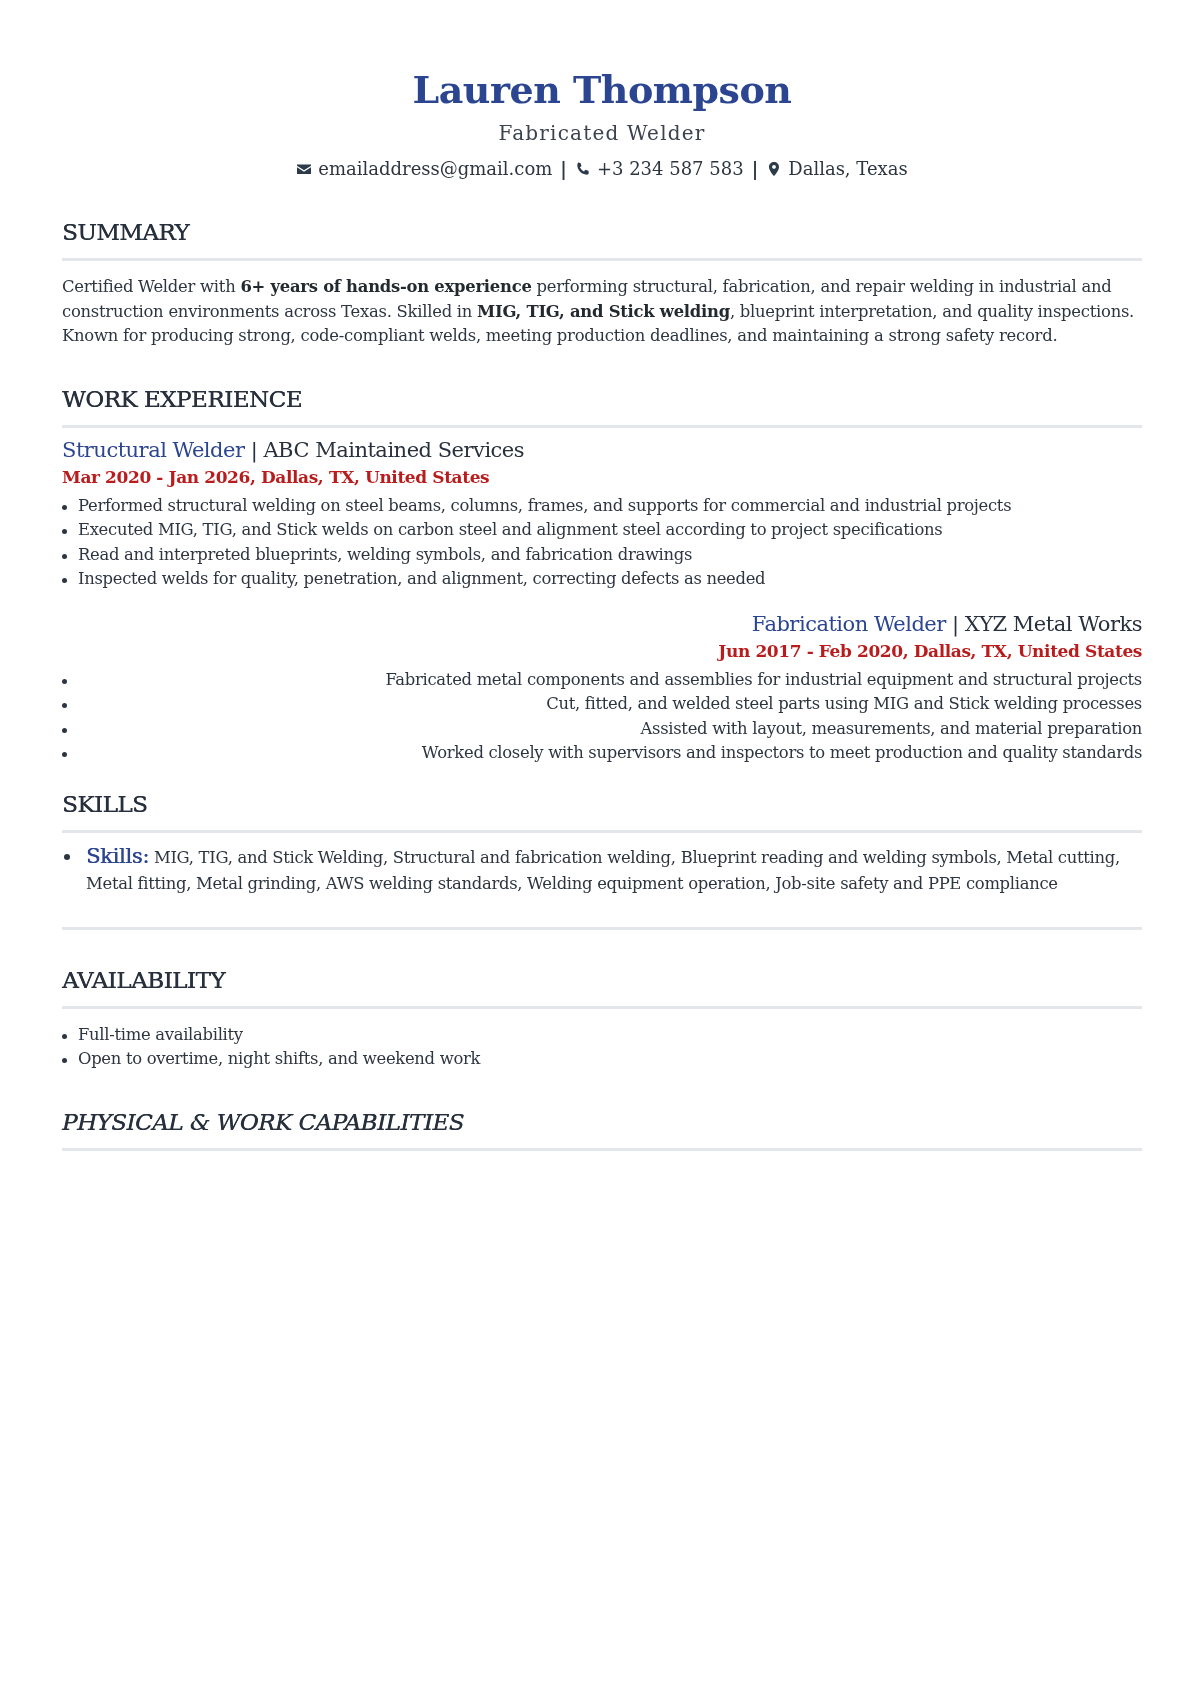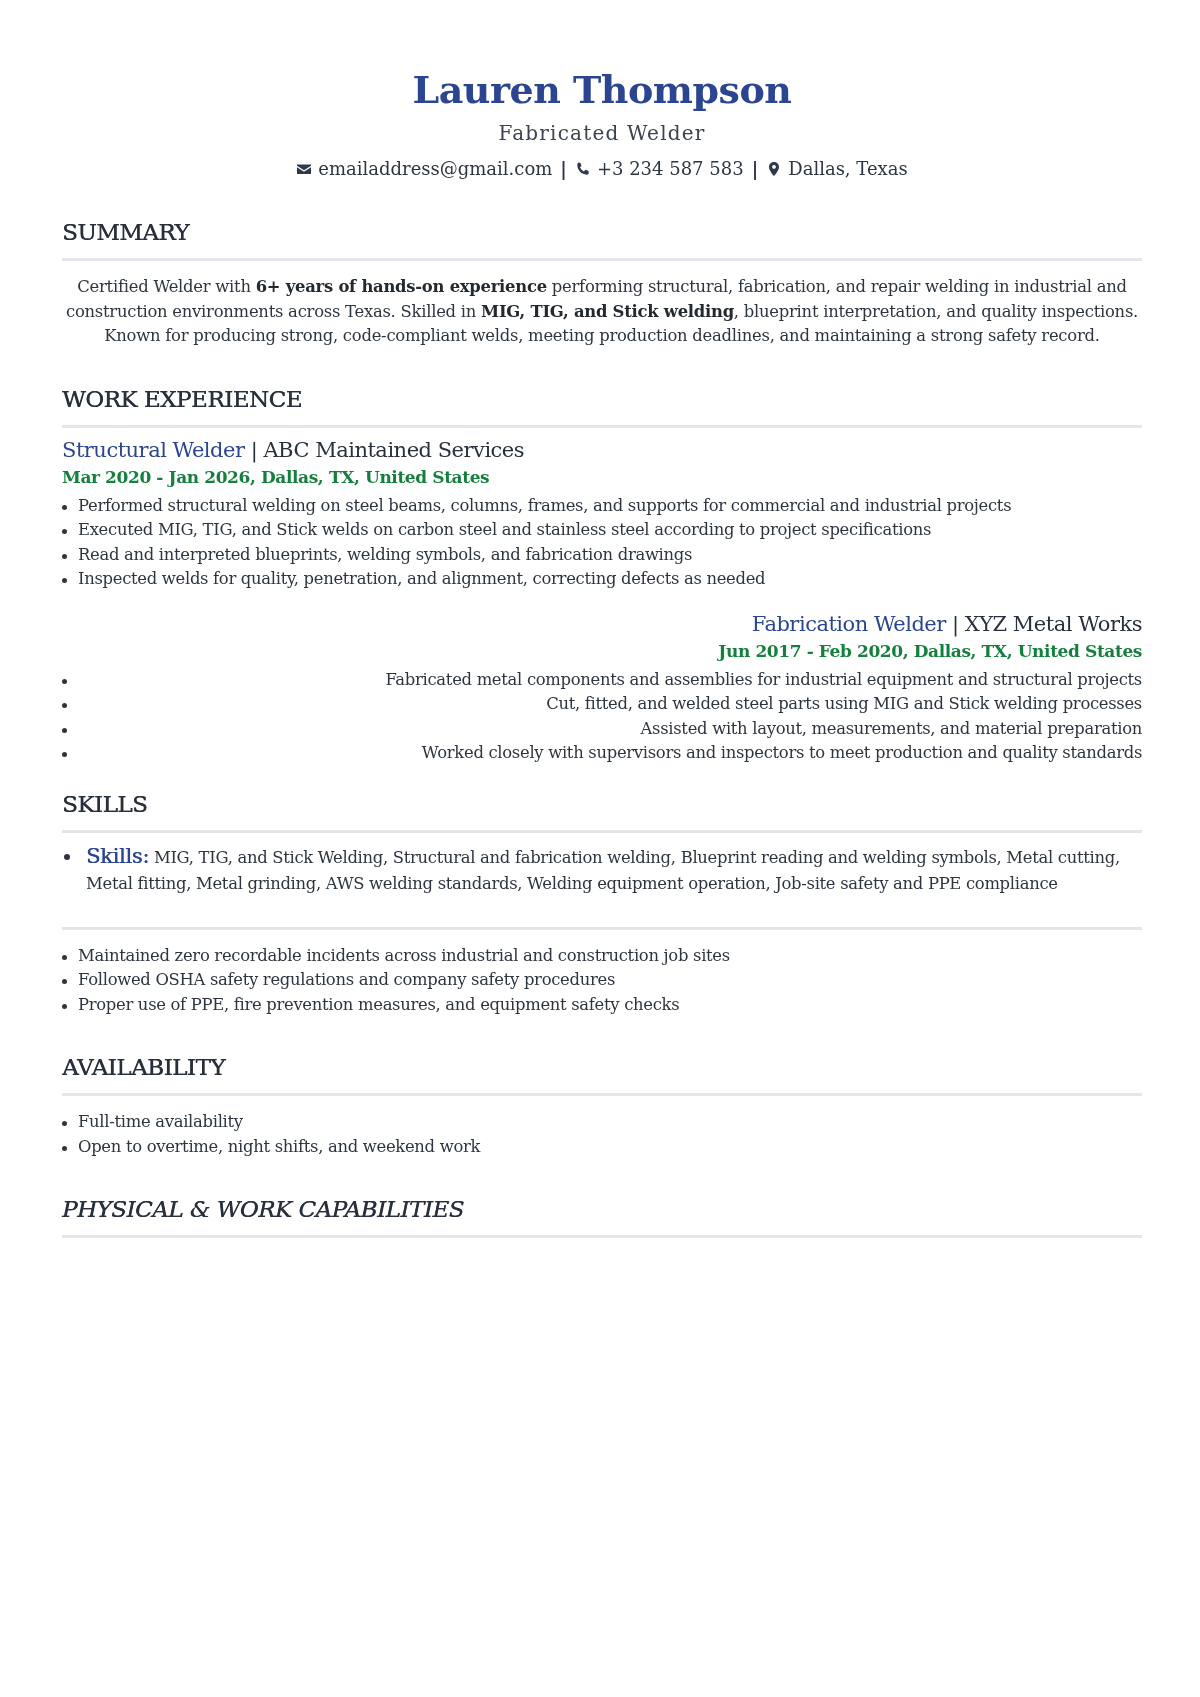--- a/index.html
+++ b/index.html
@@ -84,21 +84,20 @@
       background: #e3e6ea;
       margin-top: 10px;
       margin-bottom: 14px;
     }
     .para {
       font-size: 16.4px;
       line-height: 24.5px;
       color: #2d3540;
       margin: 0;
       letter-spacing: -0.25px;
-      text-align: center;
     }
     .para b {
       font-weight: bold;
       color: #22292f;
     }
     .job {
       margin-bottom: 18px;
     }
     .job-head {
       font-size: 21px;
@@ -106,21 +105,21 @@
       letter-spacing: -0.5px;
       color: #27303c;
     }
     .job-role {
       color: #2b4590;
     }
     .job-meta {
       font-size: 17px;
       line-height: 26px;
       font-weight: bold;
-      color: #15803d;
+      color: #b91c1c;
       letter-spacing: -0.4px;
       margin-bottom: 4px;
     }
     ul.bullets {
       list-style: none;
       margin: 0;
       padding: 0;
     }
     ul.bullets li {
       position: relative;
@@ -210,21 +209,21 @@
     <h2 class="section-title">WORK EXPERIENCE</h2>
     <div class="rule" style="margin-bottom:8px;"></div>
 
     <div class="job">
       <div class="job-head">
         <span class="job-role">Structural Welder</span><span> | </span><span>ABC Maintained Services</span>
       </div>
       <div class="job-meta">Mar 2020 - Jan 2026, Dallas, TX, United States</div>
       <ul class="bullets">
         <li>Performed structural welding on steel beams, columns, frames, and supports for commercial and industrial projects</li>
-        <li>Executed MIG, TIG, and Stick welds on carbon steel and stainless steel according to project specifications</li>
+        <li>Executed MIG, TIG, and Stick welds on carbon steel and alignment steel according to project specifications</li>
         <li>Read and interpreted blueprints, welding symbols, and fabrication drawings</li>
         <li>Inspected welds for quality, penetration, and alignment, correcting defects as needed</li>
       </ul>
     </div>
 
     <div class="job" style="margin-bottom:16px;text-align:right;">
       <div class="job-head">
         <span class="job-role">Fabrication Welder</span><span> | </span><span>XYZ Metal Works</span>
       </div>
       <div class="job-meta">Jun 2017 - Feb 2020, Dallas, TX, United States</div>
@@ -240,25 +239,20 @@
   <section class="section" style="">
     <h2 class="section-title">SKILLS</h2>
     <div class="rule" style="margin-bottom:10px;"></div>
     <div class="skills-line">
       <span class="skills-label">Skills:</span><span> MIG, TIG, and Stick Welding, Structural and fabrication welding, Blueprint reading and welding symbols, Metal cutting, Metal fitting, Metal grinding, AWS welding standards, Welding equipment operation, Job-site safety and PPE compliance</span>
     </div>
   </section>
 
   <section class="section" style="margin-top:30px;">
     <div class="rule"></div>
-    <ul class="bullets">
-      <li>Maintained zero recordable incidents across industrial and construction job sites</li>
-      <li>Followed OSHA safety regulations and company safety procedures</li>
-      <li>Proper use of PPE, fire prevention measures, and equipment safety checks</li>
-    </ul>
   </section>
 
   <section class="section" style="margin-top:34px;">
     <h2 class="section-title">AVAILABILITY</h2>
     <div class="rule"></div>
     <ul class="bullets">
       <li>Full-time availability</li>
       <li>Open to overtime, night shifts, and weekend work</li>
     </ul>
   </section>

